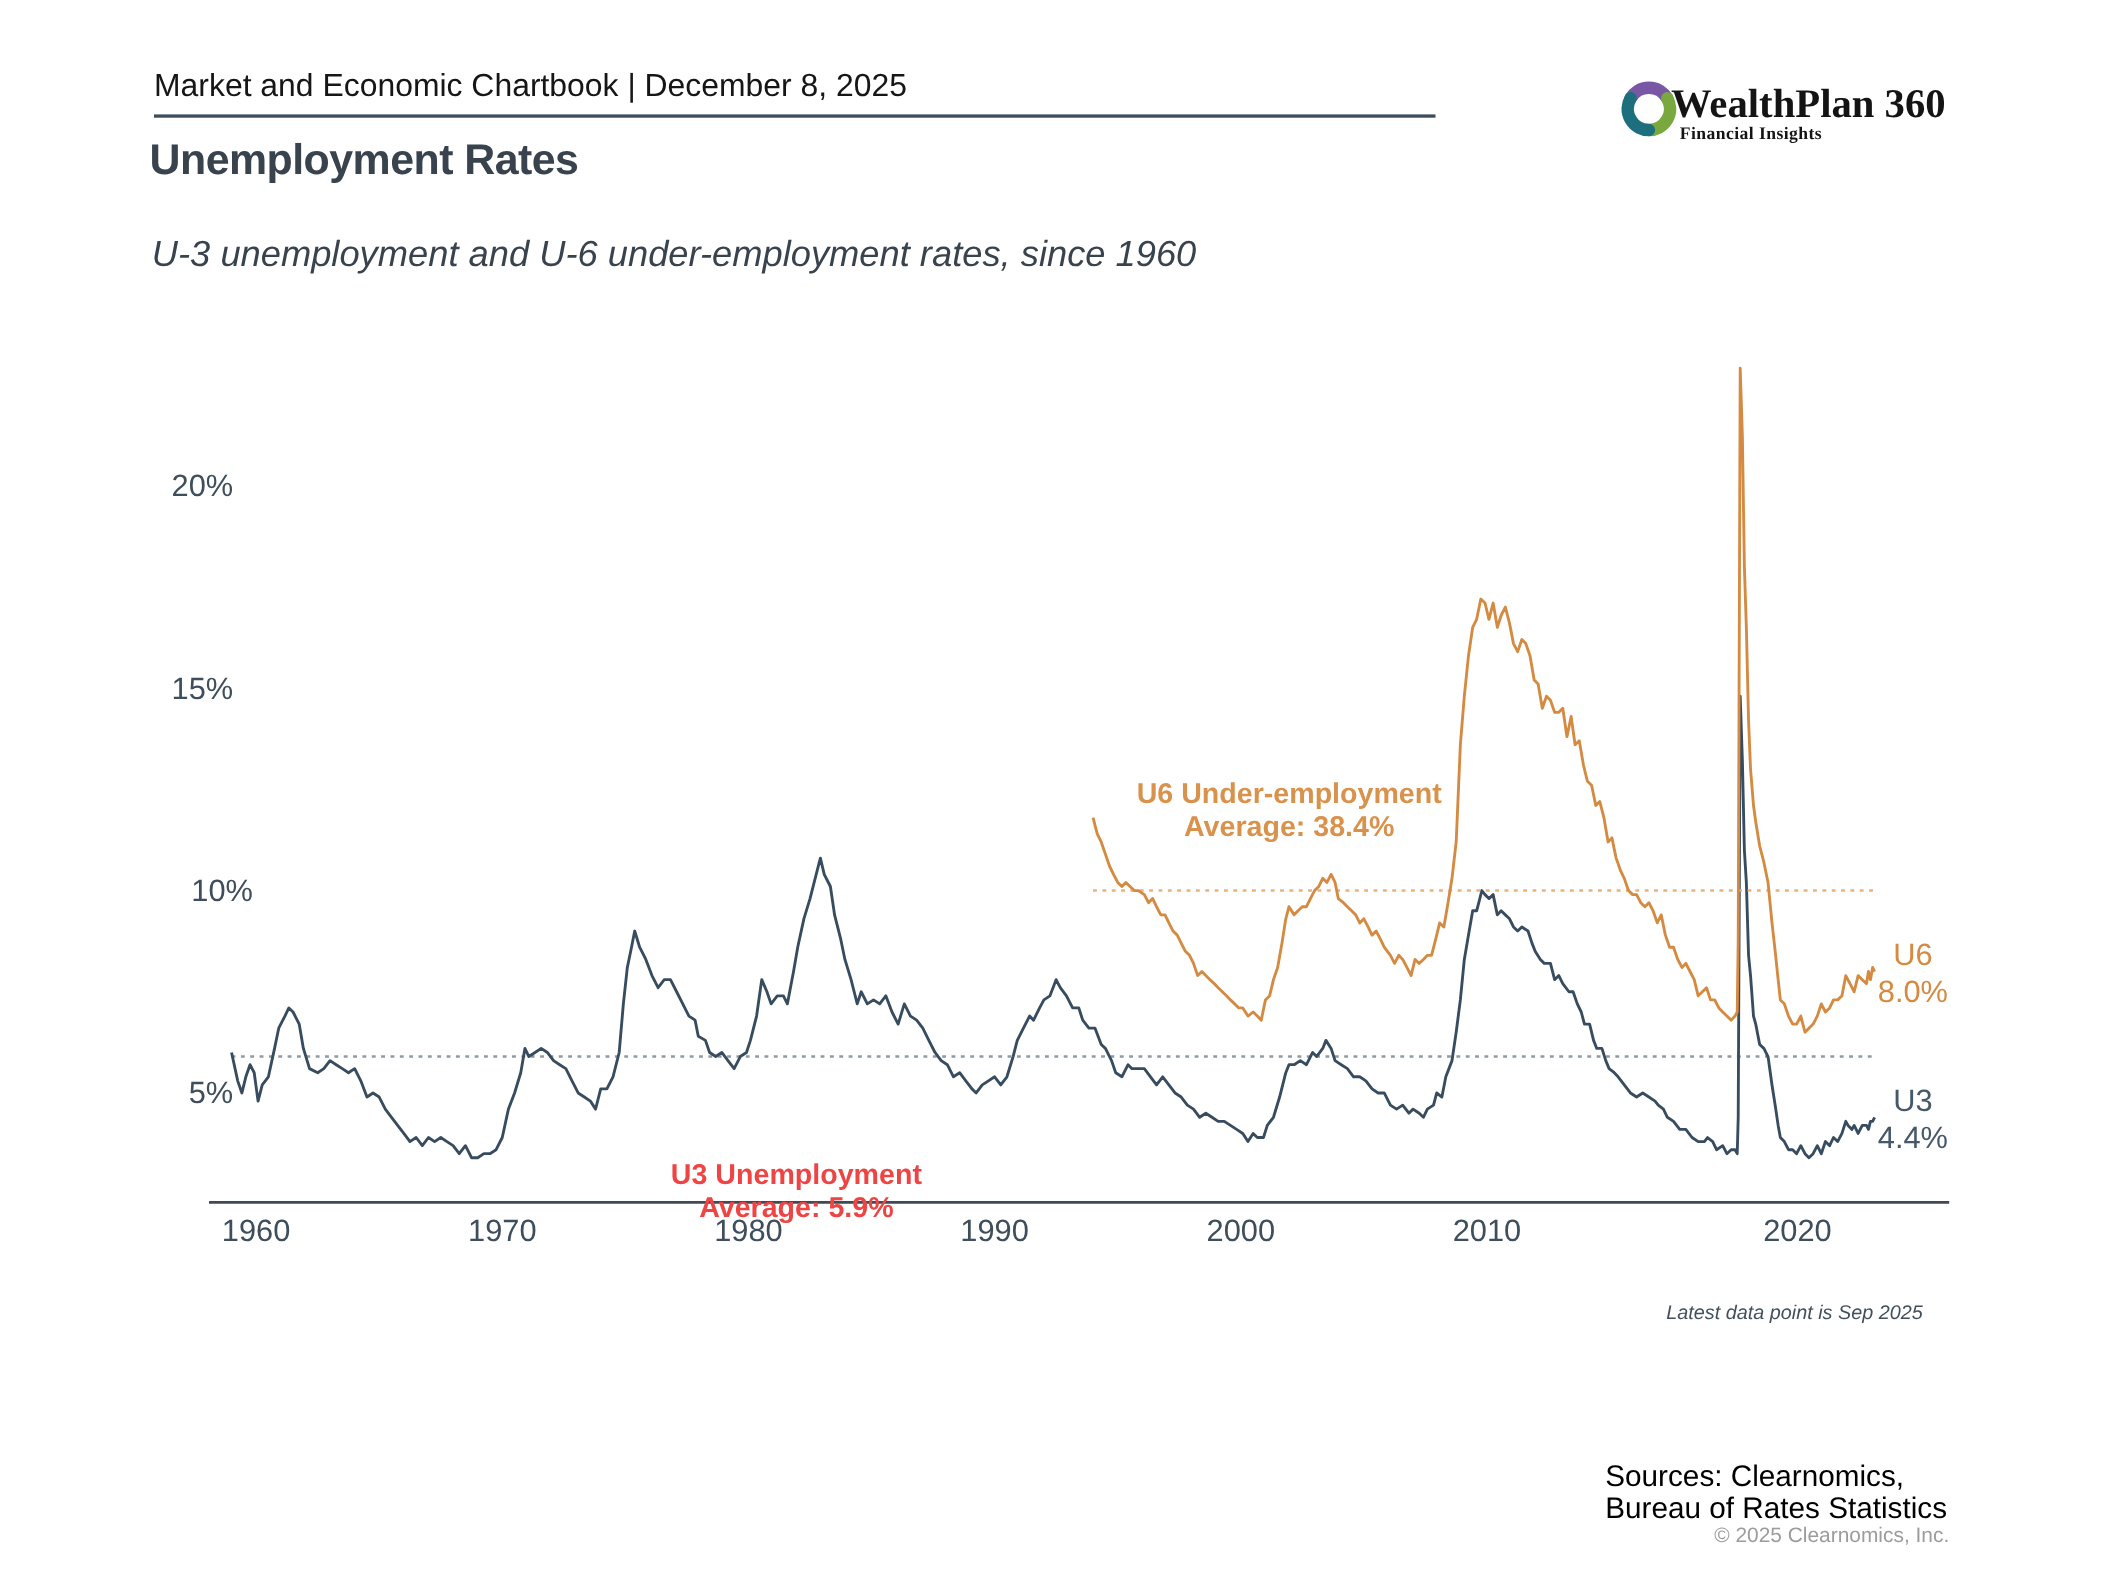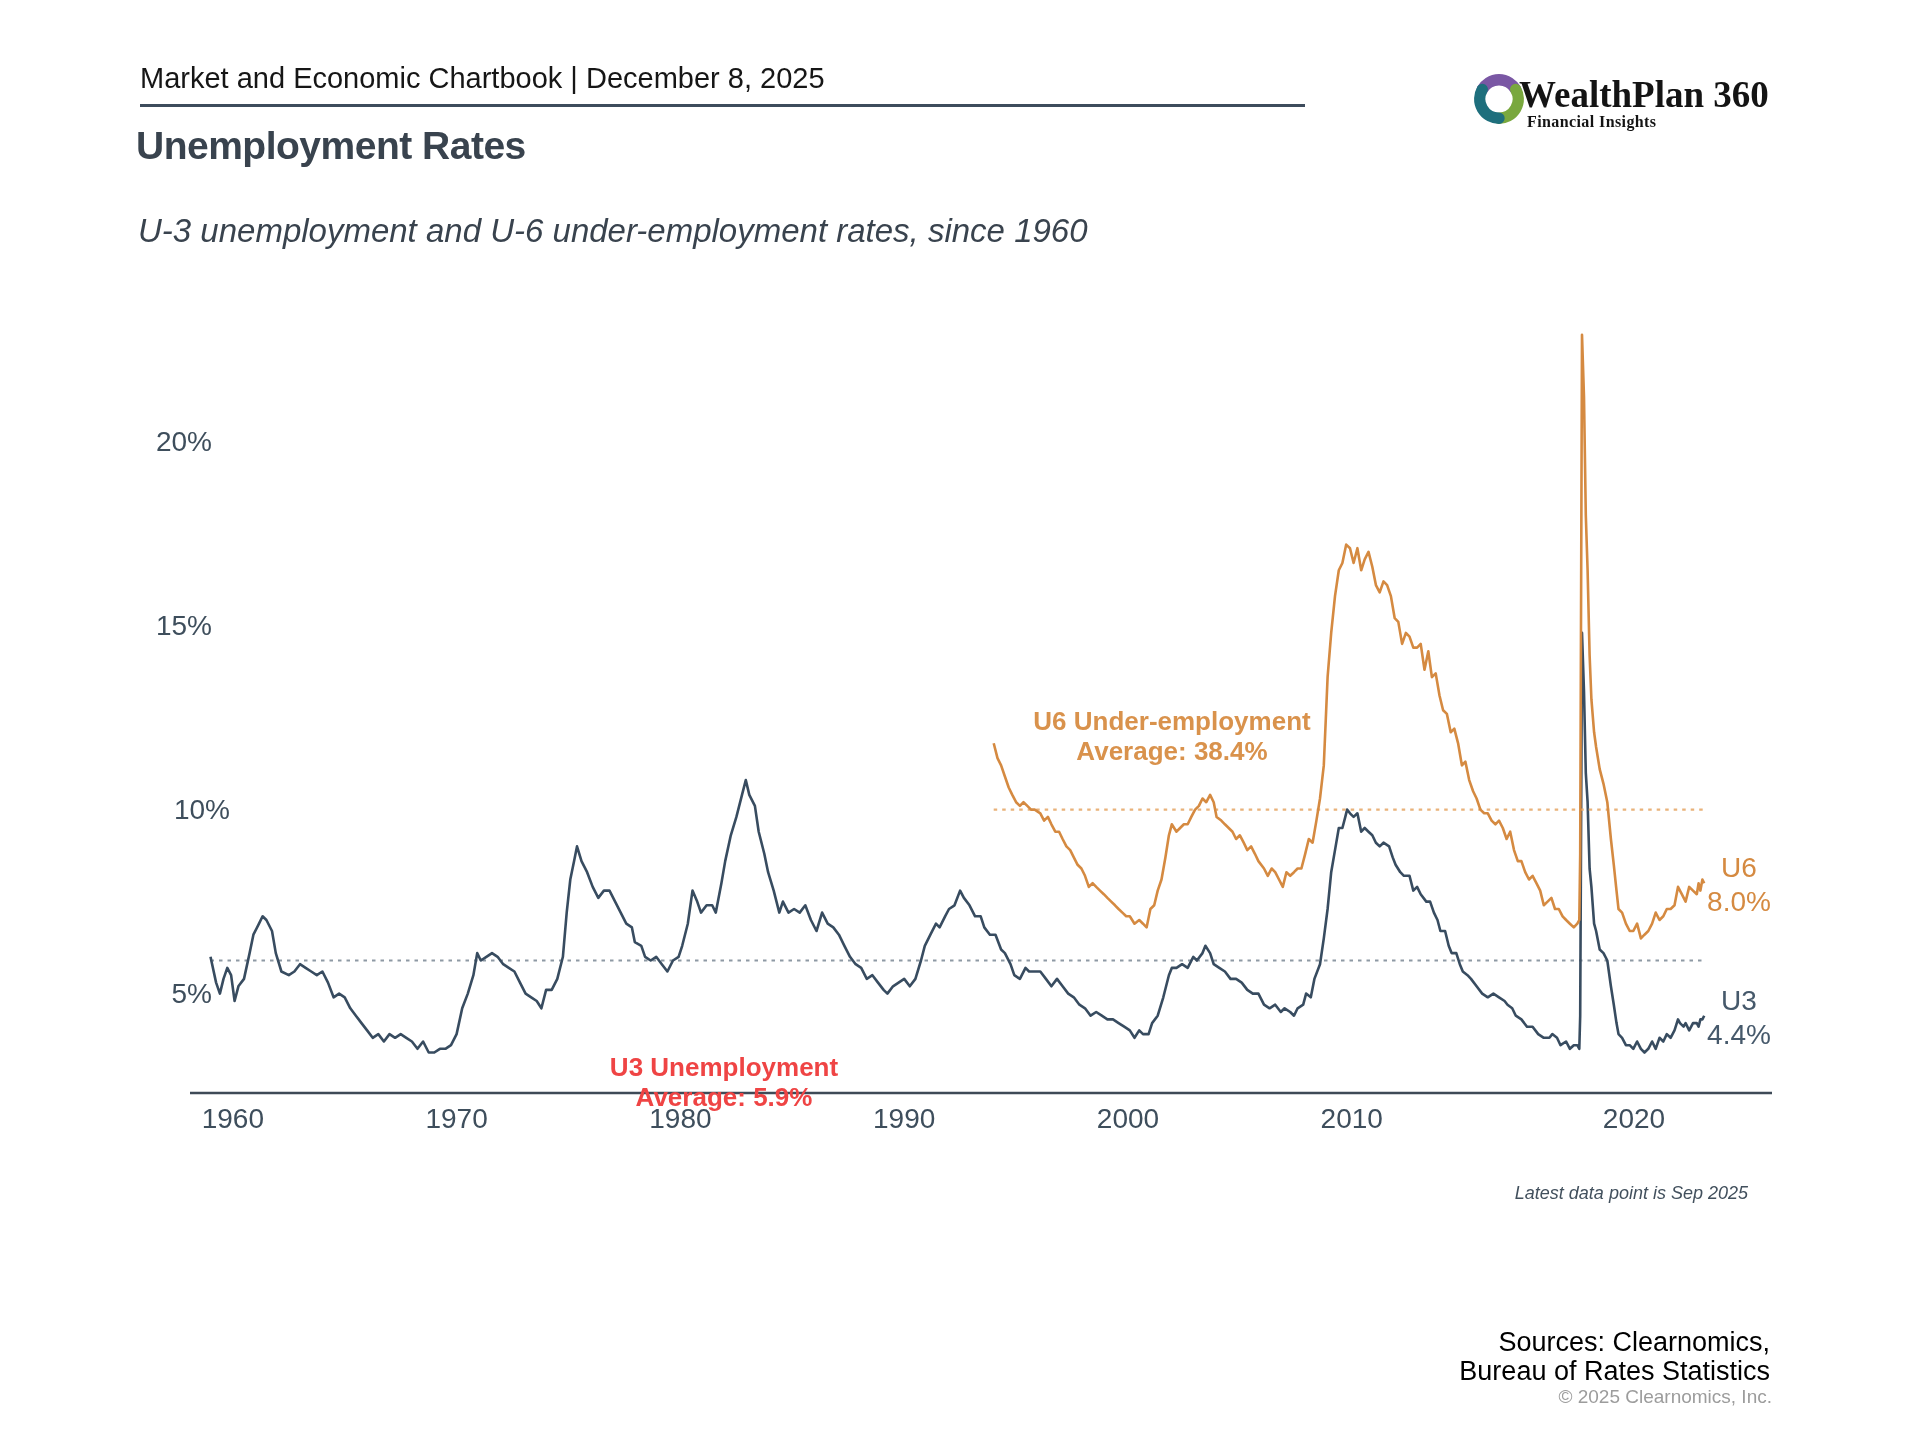--- a/index.html
+++ b/index.html
@@ -21,21 +21,21 @@
   
   .tick-x{position:absolute;top:1103px;transform:translateX(-50%);font-size:28px;color:#3e4e5c;}
   .tick-y{position:absolute;left:212px;transform:translate(-100%,-50%);font-size:28px;color:#3e4e5c;}
   .annot{position:absolute;transform:translateX(-50%);text-align:center;font-size:26px;font-weight:700;line-height:30px;white-space:nowrap;}
   #u6-annotation{left:1172px;top:706px;color:#d9924c;}
   #u3-annotation{left:724px;top:1008px;color:#ef4444;margin-top:44px;}
   .end-label{position:absolute;transform:translateX(-50%);text-align:center;font-size:28px;line-height:34px;white-space:nowrap;}
   #u6-end-label{left:1739px;top:851px;color:#d58a41;}
   #u3-end-label{left:1739px;top:984px;color:#46596b;}
   #latest-note{right:172px;top:1183px;font-size:18px;font-style:italic;color:#42505d;text-align:right;}
-  #sources{right:150px;top:1328px;font-size:27px;line-height:29px;color:#000000;text-align:right;}
+  #sources{right:150px;top:1328px;font-size:27px;line-height:29px;color:#000000;}
   #copyright{right:148px;top:1386px;font-size:19px;color:#9c9c9c;text-align:right;}
   #plot{position:absolute;left:0;top:0;}
 </style>
 </head>
 <body>
 
 <div class="abs" id="chartbook-header">Market and Economic Chartbook | December 8, 2025</div>
 <div class="abs" id="header-rule"></div>
 
 <div class="abs" id="logo">

